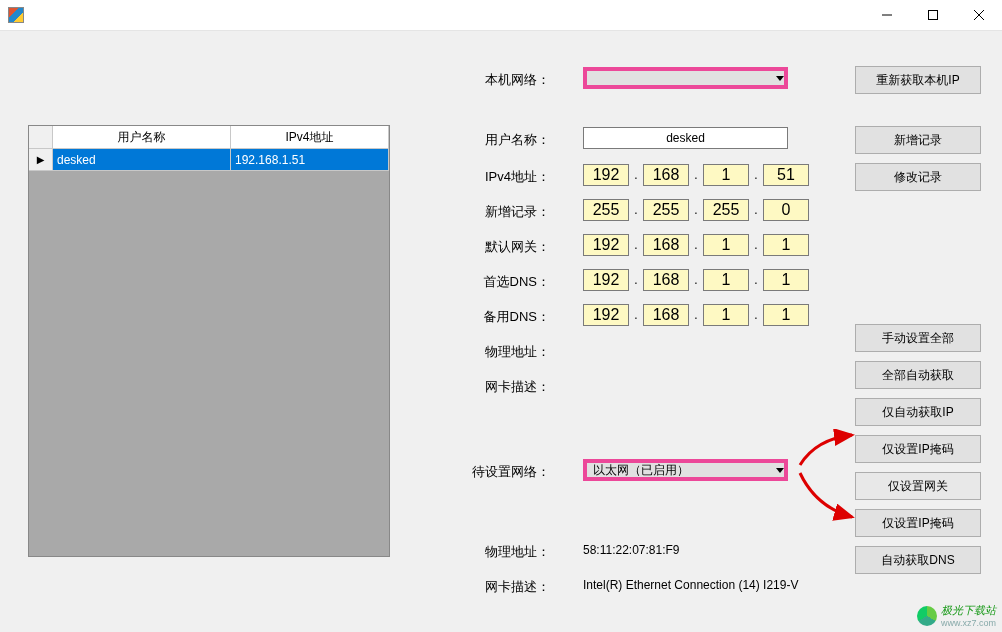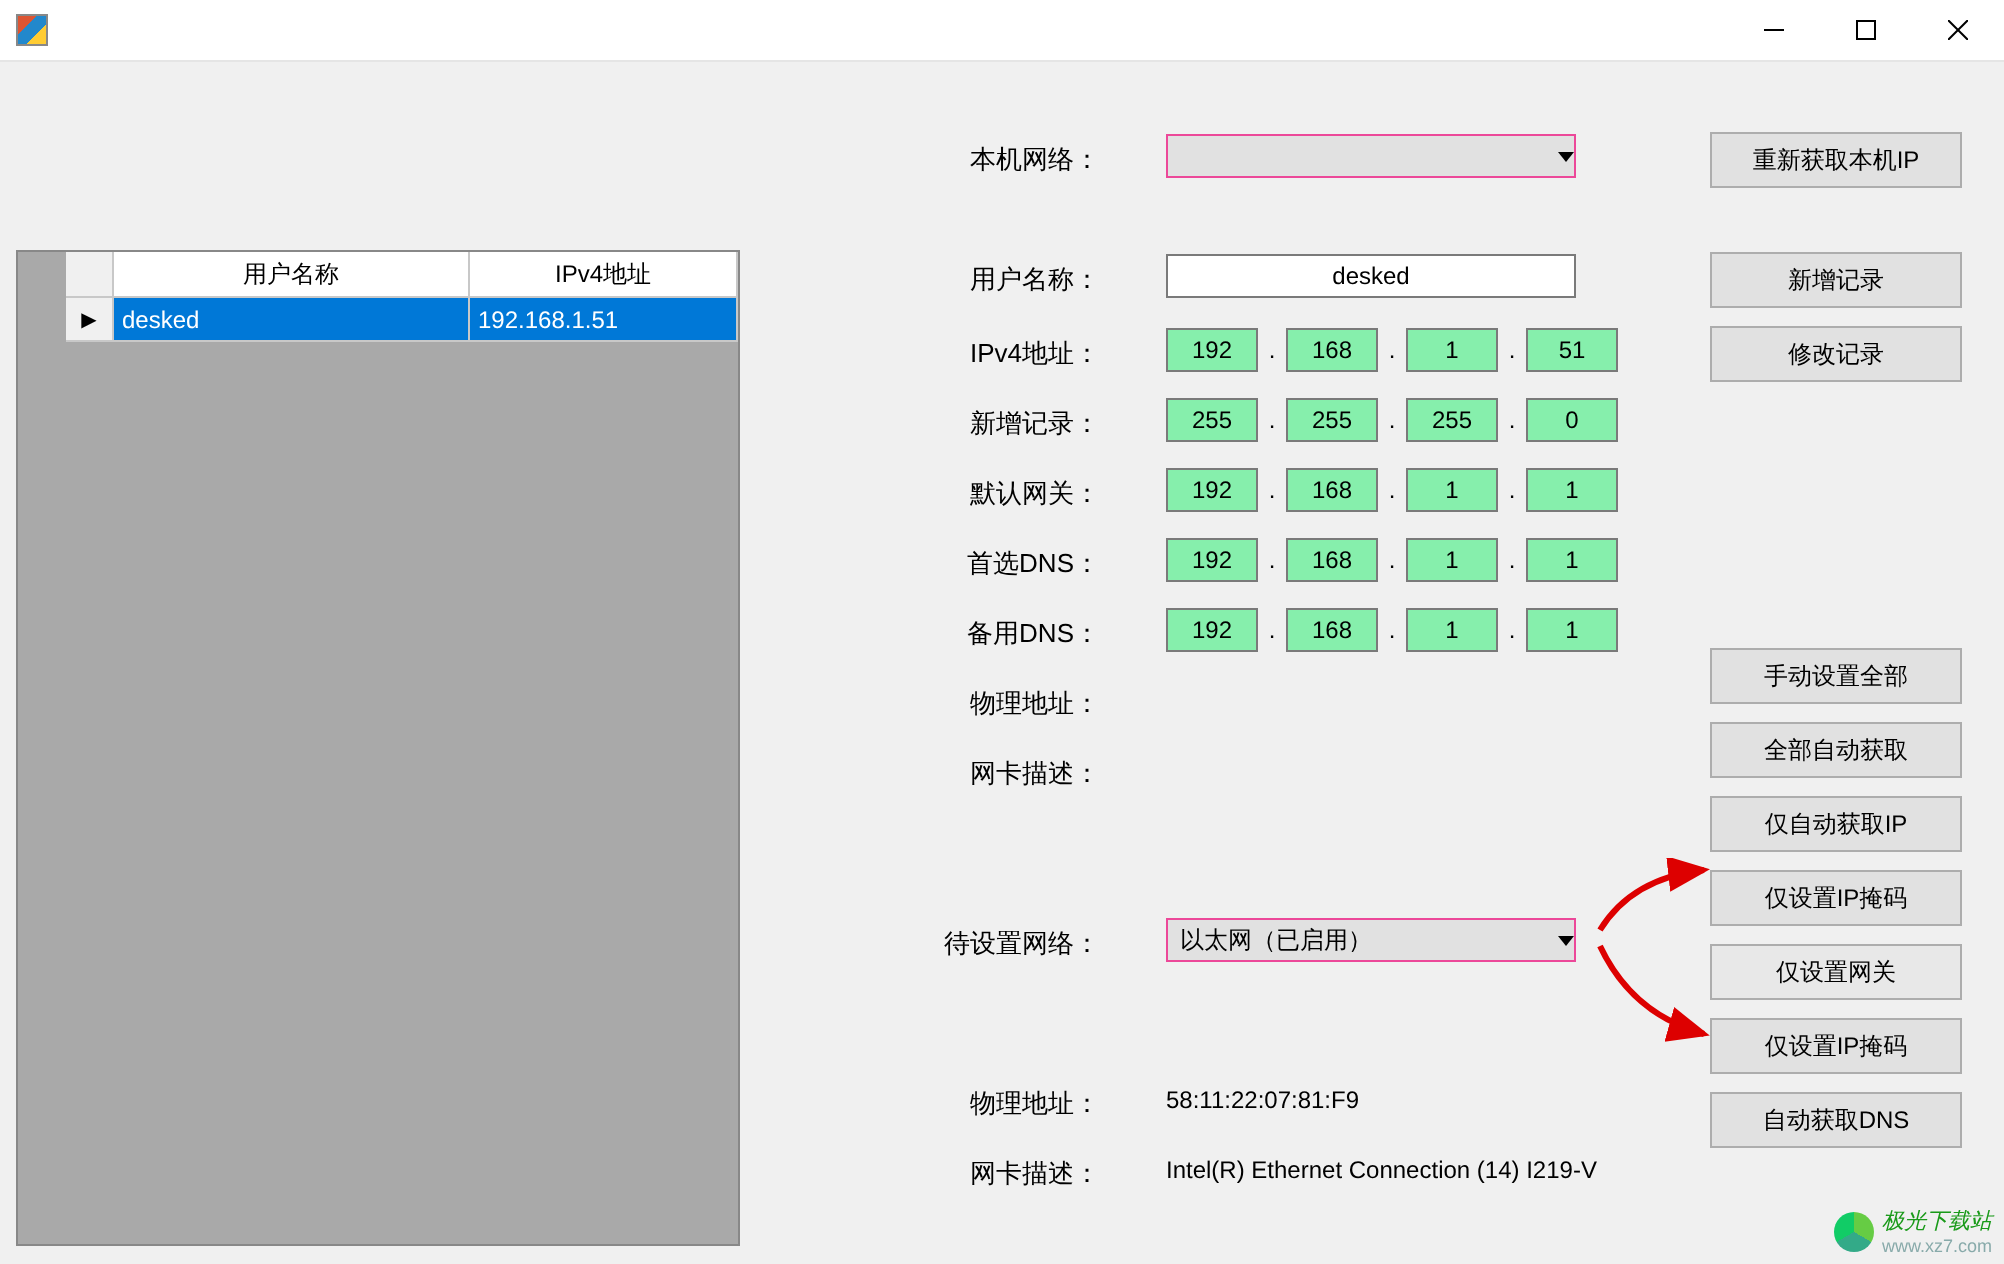--- a/index.html
+++ b/index.html
@@ -38,25 +38,24 @@
 
 .client {
   position: relative;
   height: 601px;
   background: #f0f0f0;
 }
 
 
 .grid {
   position: absolute;
-  left: 8px; top: 94px;
-  width: 362px; height: 498px;
+  left: 28px; top: 94px;
+  width: 362px; height: 432px;
   background: #a9a9a9;
   border: 1px solid #888;
-  padding-left: 24px;
 }
 .grid-header { display: flex; height: 23px; background: #fff; }
 .gh-cell {
   border-right: 1px solid #c8c8c8;
   border-bottom: 1px solid #c8c8c8;
   display: flex; align-items: center; justify-content: center;
   font-size: 12px;
   background: #fff;
 }
 .gh-sel { width: 24px; background:#f0f0f0; }
@@ -74,43 +73,43 @@
 .lbl {
   position: absolute;
   left: 450px;
   width: 100px;
   text-align: right;
   font-size: 13px;
 }
 
 .combo {
   position: absolute;
-  border: 1px solid #ec4899;
+  border: 4px solid #ec4899;
   background: #e1e1e1;
   height: 22px;
   display: flex; align-items: center;
   padding: 0 0 0 6px;
   font-size: 12px;
 }
 .combo .caret {
   margin-left: auto;
   width:0;height:0;border-left:4px solid transparent;border-right:4px solid transparent;border-top:5px solid #000;
 }
 .txt {
   position: absolute;
   border: 1px solid #7a7a7a;
   background: #fff;
   height: 22px;
   text-align: center;
   font-size: 12px;
 }
 .ip-group { position:absolute; display:flex; align-items:center; gap:0; }
 .ip-oct {
-  width:46px; height:22px; border:1px solid #7a7a7a; background:#86efac;
-  text-align:center; font-size:12px;
+  width:46px; height:22px; border:1px solid #7a7a7a; background:#fef9c3;
+  text-align:center; font-size:16px;
 }
 .dot { width:14px; text-align:center; font-size:12px; }
 
 .rbtn {
   position:absolute; left:855px; width:126px; height:28px;
   border:1px solid #adadad; background:#e1e1e1;
   font-size:12px; display:flex;align-items:center;justify-content:center;
   cursor:default;
 }
 .rbtn.disabled { color:#000000; background:#e8e8e8; }

